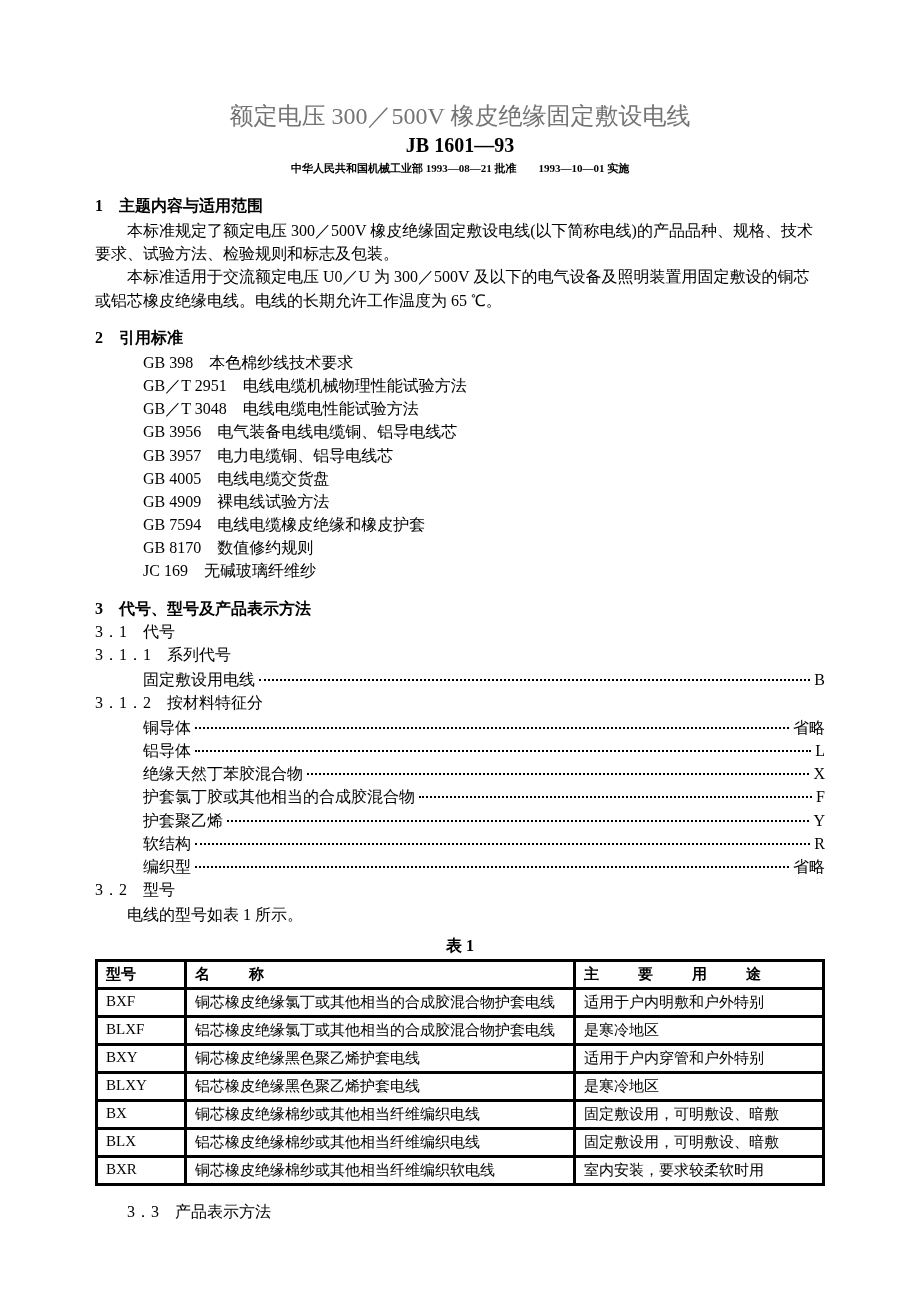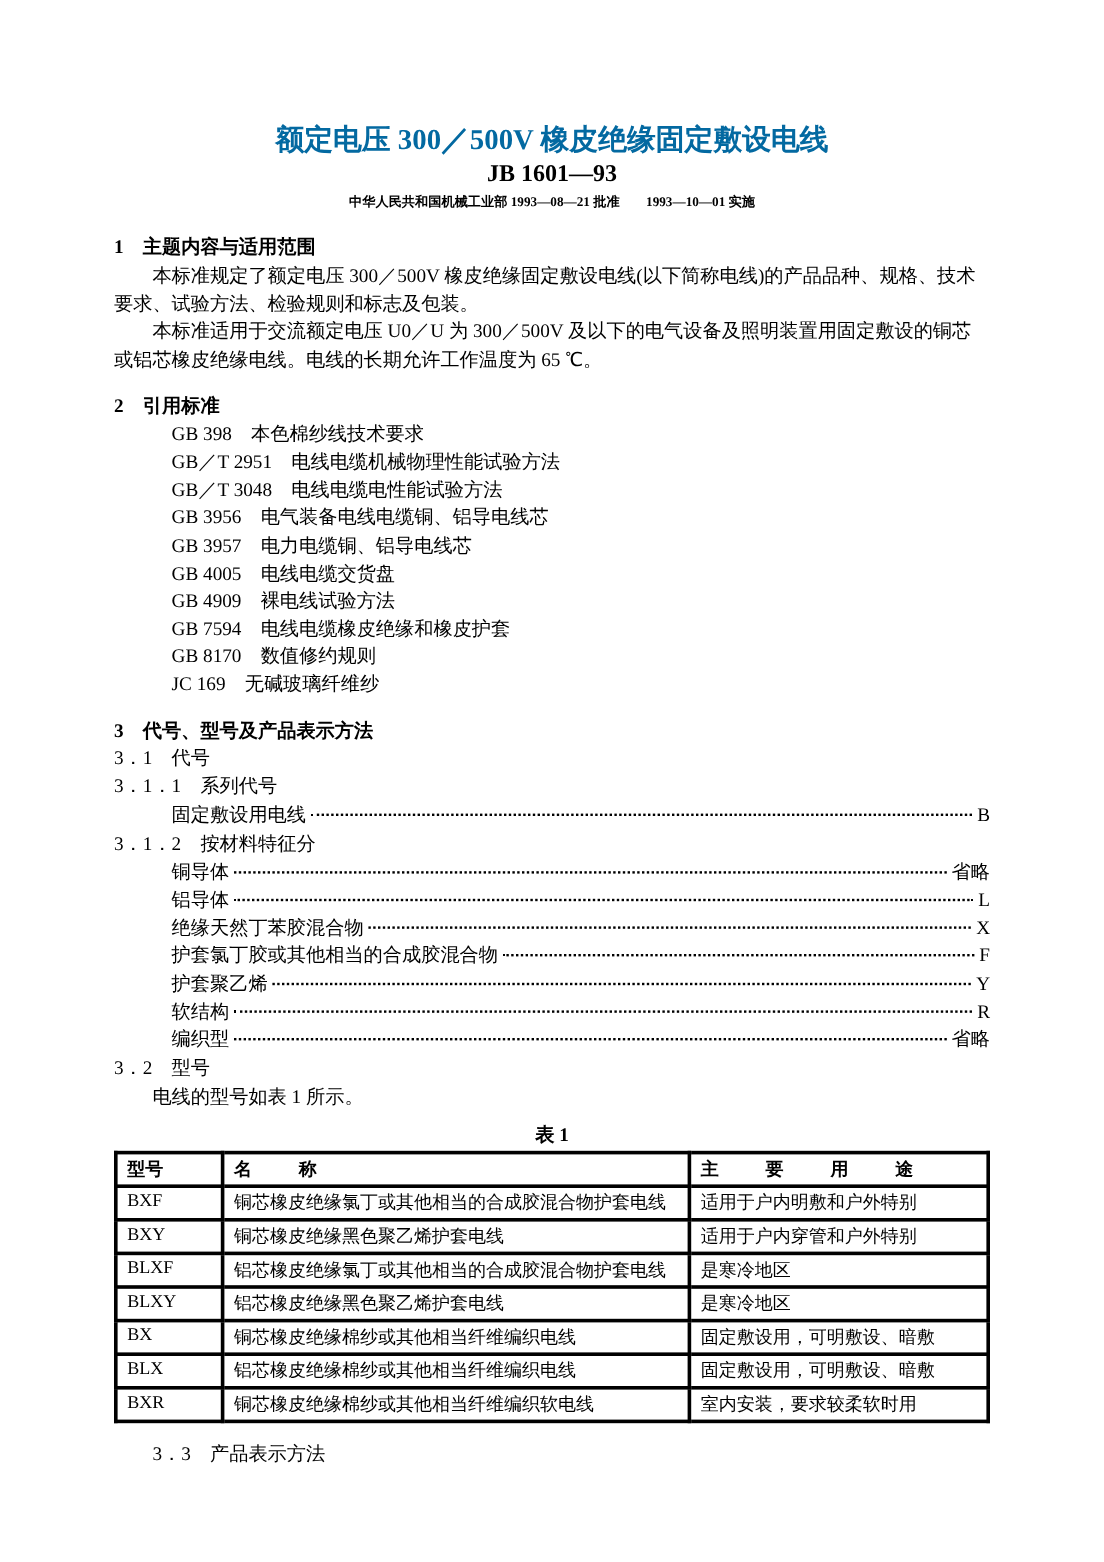--- a/index.html
+++ b/index.html
@@ -11,22 +11,22 @@
     color: #000;
   }
   .page {
     width: 920px;
     min-height: 1302px;
     box-sizing: border-box;
     padding: 100px 95px 60px 95px;
   }
   .title {
     text-align: center;
-    color: #0369a1;
-    font-weight: bold;
+    color: #737373;
+    font-weight: normal;
     font-size: 24px;
     margin: 0 0 2px 0;
   }
   .subtitle {
     text-align: center;
     font-weight: bold;
     font-size: 20px;
     margin: 0;
   }
   .approval {
@@ -174,30 +174,30 @@
       <th class="col-model">型号</th>
       <th class="col-name"><span class="spaced">名　称</span></th>
       <th class="col-use"><span class="spaced">主　要　用　途</span></th>
     </tr>
     <tr>
       <td>BXF</td>
       <td>铜芯橡皮绝缘氯丁或其他相当的合成胶混合物护套电线</td>
       <td>适用于户内明敷和户外特别</td>
     </tr>
     <tr>
+      <td>BLXF</td>
+      <td>铝芯橡皮绝缘氯丁或其他相当的合成胶混合物护套电线</td>
+      <td>是寒冷地区</td>
+    </tr>
+    <tr>
       <td>BXY</td>
       <td>铜芯橡皮绝缘黑色聚乙烯护套电线</td>
       <td>适用于户内穿管和户外特别</td>
     </tr>
     <tr>
-      <td>BLXF</td>
-      <td>铝芯橡皮绝缘氯丁或其他相当的合成胶混合物护套电线</td>
-      <td>是寒冷地区</td>
-    </tr>
-    <tr>
       <td>BLXY</td>
       <td>铝芯橡皮绝缘黑色聚乙烯护套电线</td>
       <td>是寒冷地区</td>
     </tr>
     <tr>
       <td>BX</td>
       <td>铜芯橡皮绝缘棉纱或其他相当纤维编织电线</td>
       <td>固定敷设用，可明敷设、暗敷</td>
     </tr>
     <tr>

